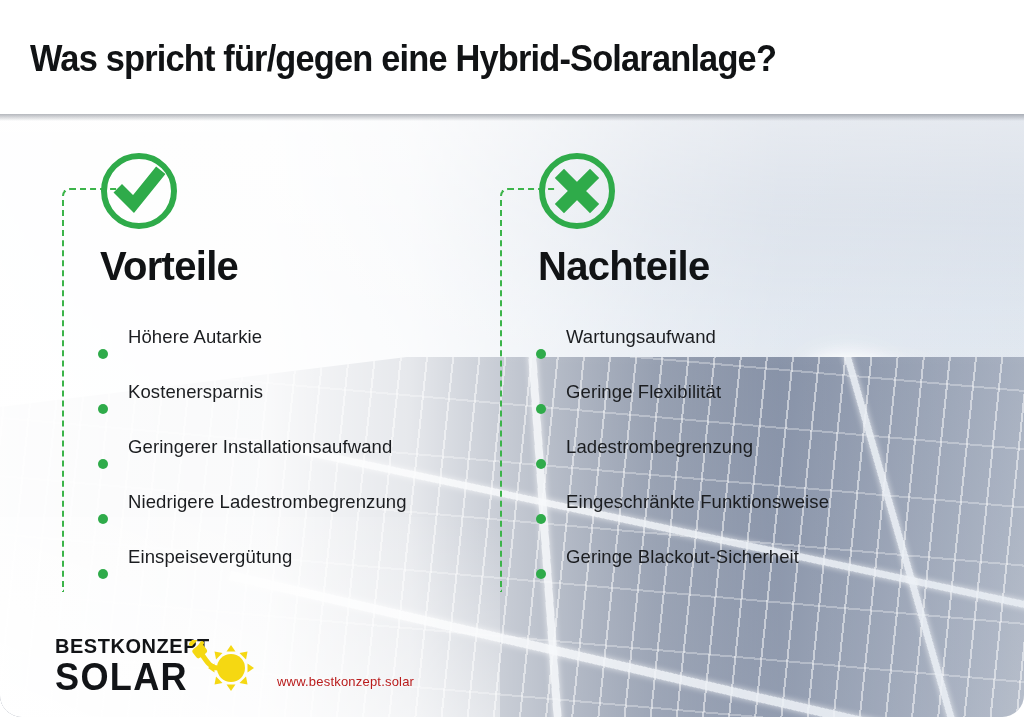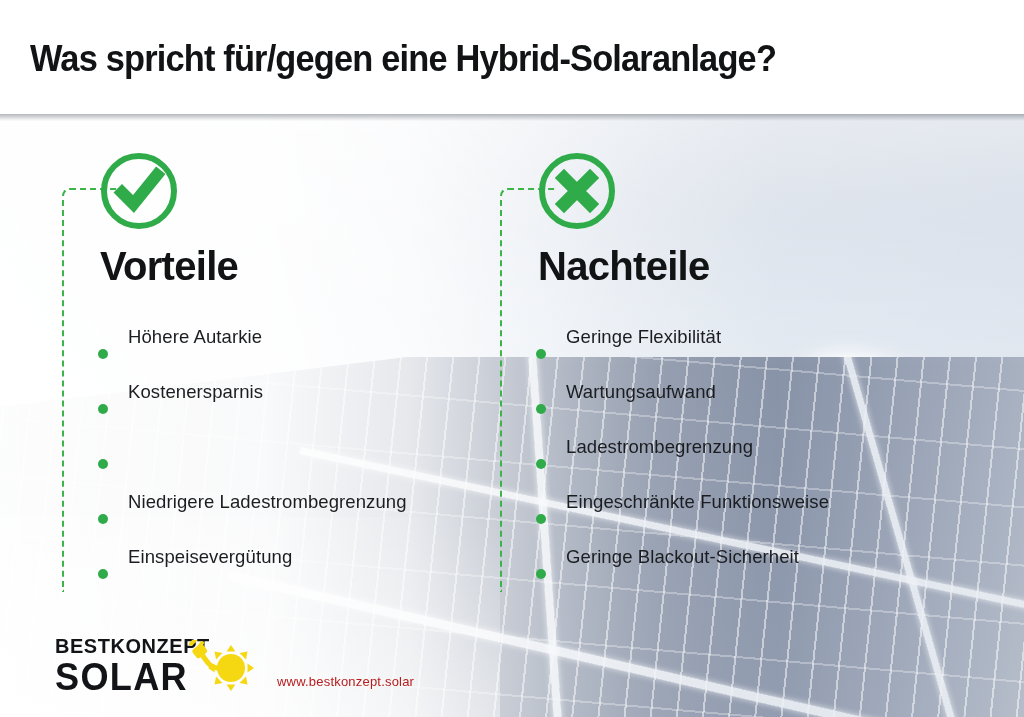--- a/index.html
+++ b/index.html
@@ -11,20 +11,21 @@
     background: #ffffff;
     font-family: "Liberation Sans", sans-serif;
   }
 
   #infographic {
     position: relative;
     width: 1024px;
     height: 717px;
     overflow: hidden;
     background: #ffffff;
+    border-radius: 22px;
   }
 
   
   .header-band {
     position: absolute;
     left: 0; top: 0;
     width: 1024px;
     height: 114px;
     background: #ffffff;
     z-index: 40;
@@ -314,20 +315,21 @@
         <li>
           <span class="bullet-dot"></span>
           <span>Höhere Autarkie</span>
         </li>
         <li>
           <span class="bullet-dot"></span>
           <span>Kostenersparnis</span>
         </li>
         <li>
           <span class="bullet-dot"></span>
+          <span>Geringerer Installationsaufwand</span>
         </li>
         <li>
           <span class="bullet-dot"></span>
           <span>Niedrigere Ladestrombegrenzung</span>
         </li>
         <li>
           <span class="bullet-dot"></span>
           <span>Einspeisevergütung</span>
         </li>
       </ul>
@@ -341,25 +343,25 @@
           <circle cx="39" cy="39" r="35" fill="none" stroke="#2fab4a" stroke-width="6"></circle>
           <path d="M26 26 L52 52 M52 26 L26 52" fill="none" stroke="#2fab4a" stroke-width="13" stroke-linecap="square"></path>
         </svg>
       </div>
 
       <div class="col-heading">Nachteile</div>
 
       <ul class="bullet-list">
         <li>
           <span class="bullet-dot"></span>
+          <span>Wartungsaufwand</span>
+        </li>
+        <li>
+          <span class="bullet-dot"></span>
           <span>Geringe Flexibilität</span>
-        </li>
-        <li>
-          <span class="bullet-dot"></span>
-          <span>Wartungsaufwand</span>
         </li>
         <li>
           <span class="bullet-dot"></span>
           <span>Ladestrombegrenzung</span>
         </li>
         <li>
           <span class="bullet-dot"></span>
           <span>Eingeschränkte Funktionsweise</span>
         </li>
         <li>

